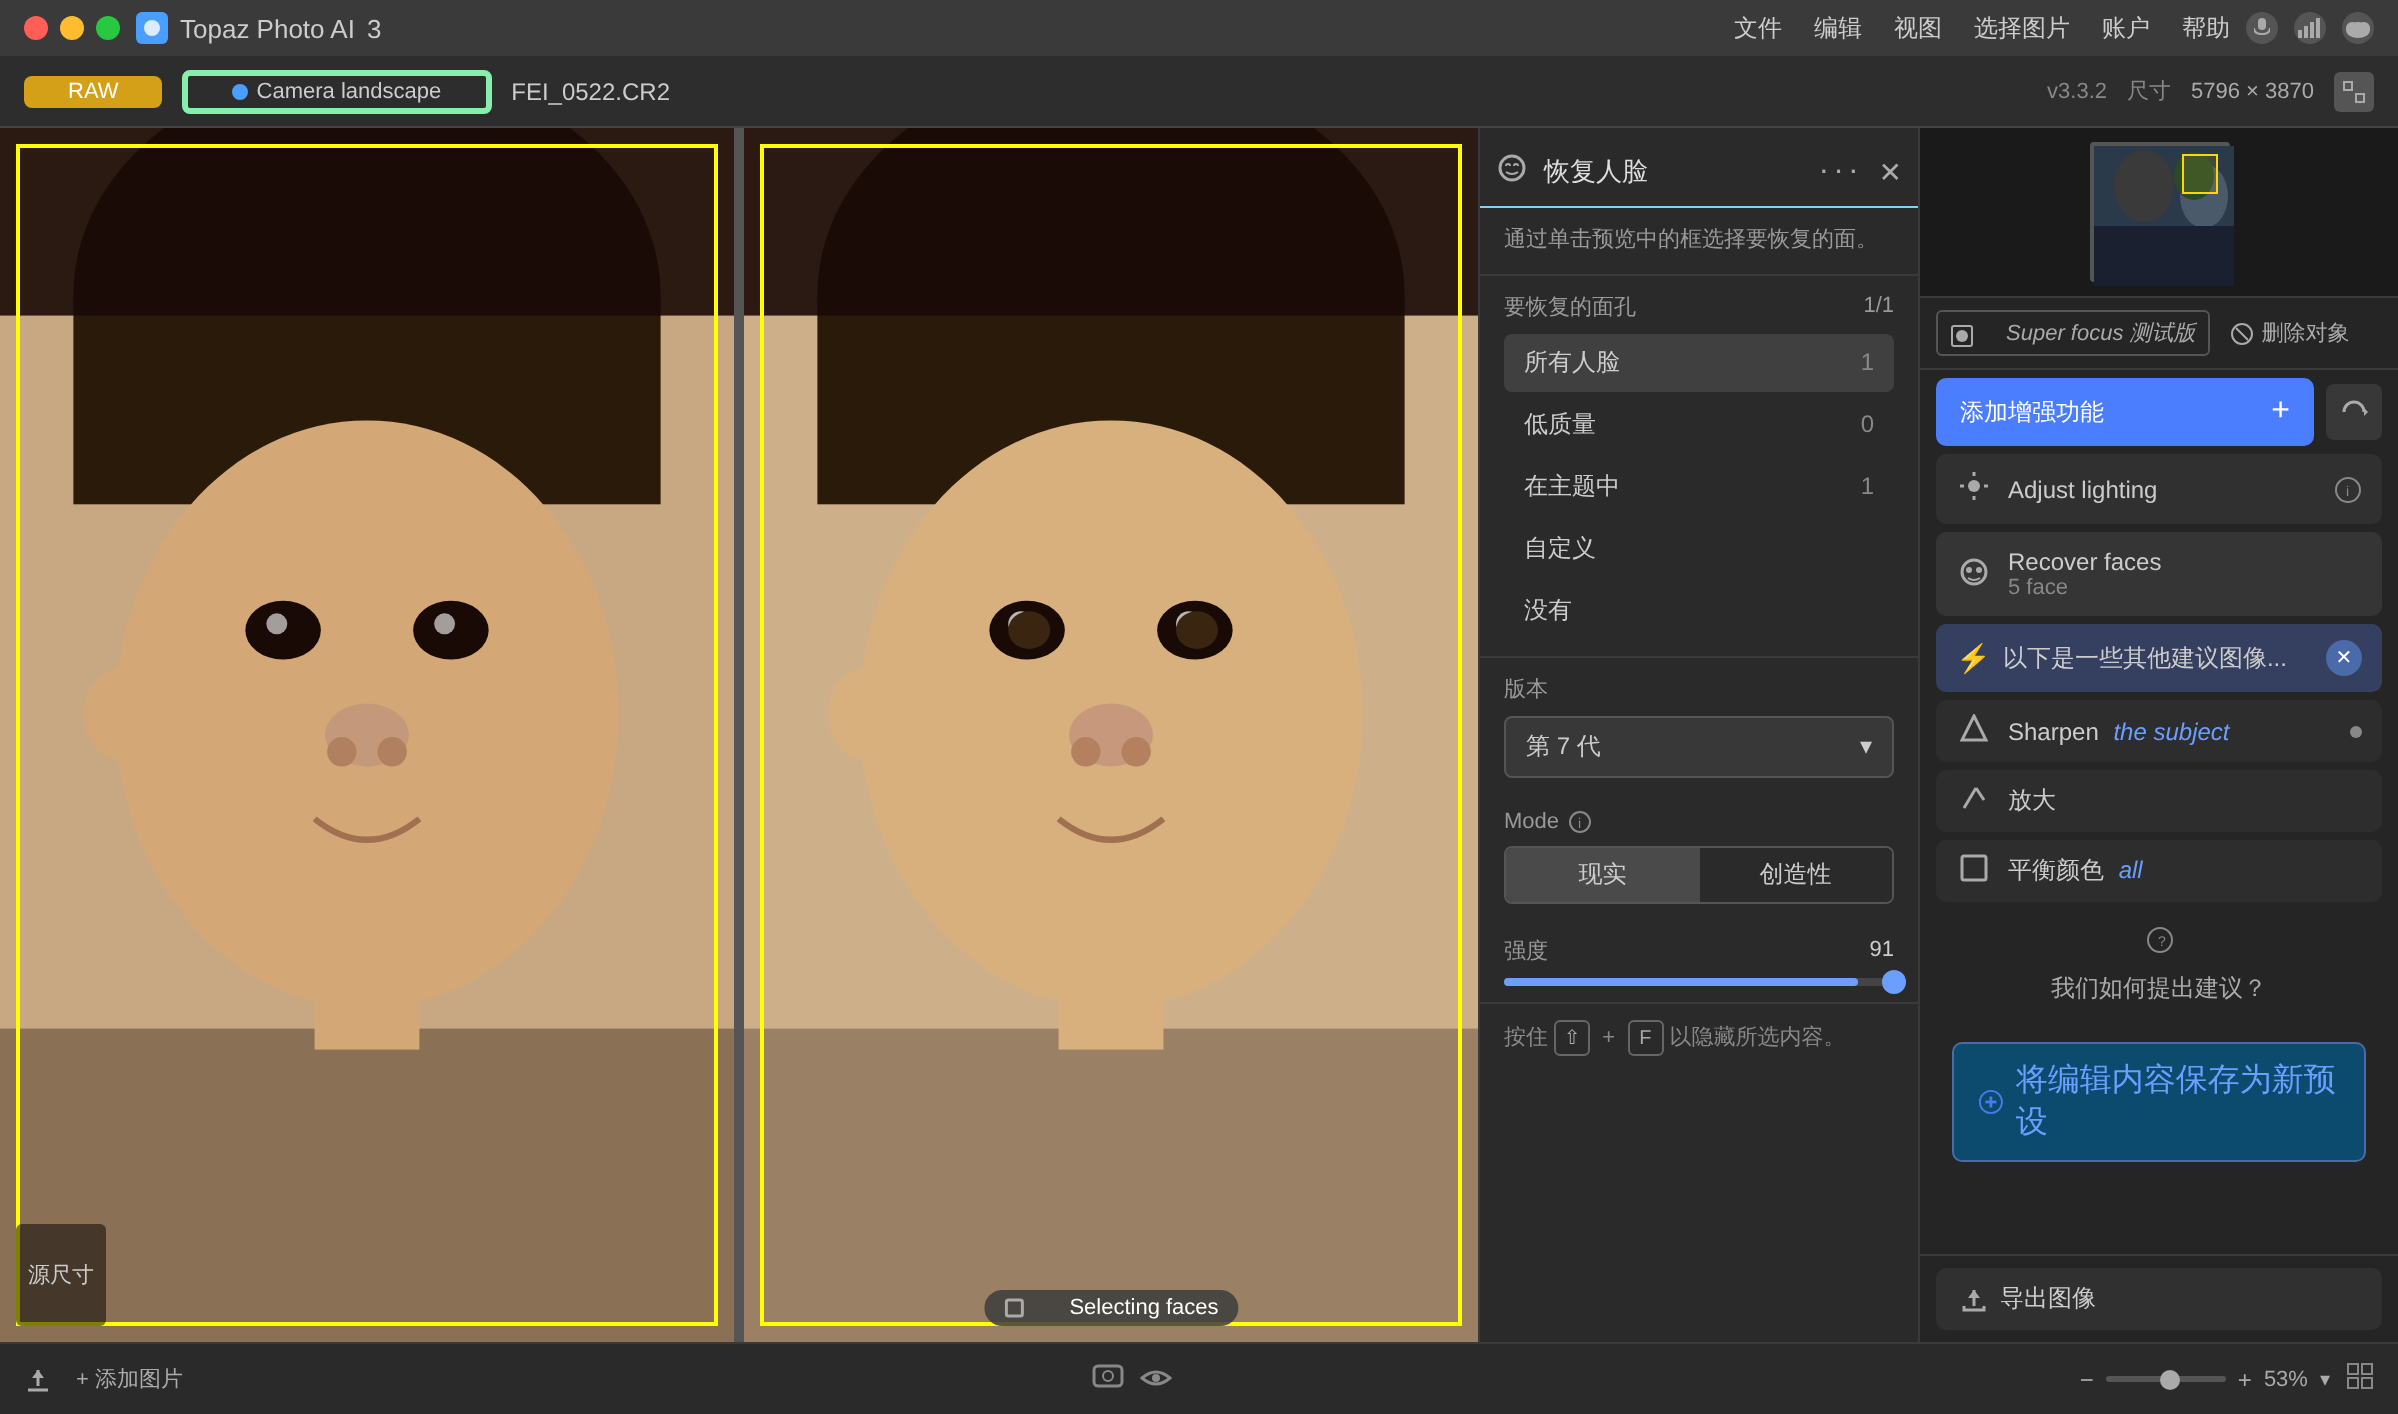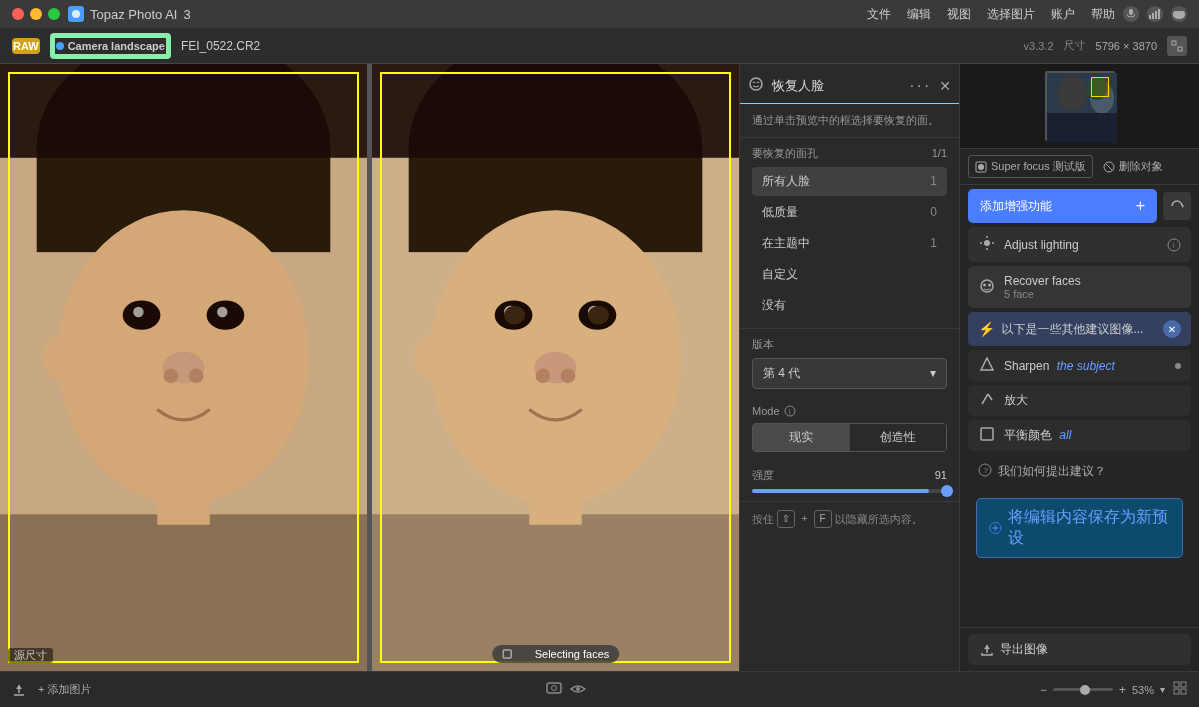--- a/index.html
+++ b/index.html
@@ -31,23 +31,23 @@
     
     .tab-bar {
       height: 36px;
       background: #2d2d2d;
       display: flex;
       align-items: center;
       padding: 0 12px;
       gap: 10px;
       border-bottom: 1px solid #444;
     }
-    .tab-tag { padding: 2px 1px; border-radius: 4px; font-size: 11px; font-weight: 700; }
+    .tab-tag { padding: 2px 22px; border-radius: 4px; font-size: 11px; font-weight: 400; }
     .tag-raw { background: #d4a017; color: #fff; }
-    .tag-camera { background: transparent; border: 5px solid #86efac; color: #ccc; display: flex; align-items: center; gap: 4px; }
+    .tag-camera { background: transparent; border: 3px solid #86efac; color: #ccc; display: flex; align-items: center; gap: 4px; }
     .tag-dot { width: 8px; height: 8px; border-radius: 50%; background: #4a9eff; }
     .tab-filename { color: #ccc; font-size: 12px; }
     .tab-bar-right { margin-left: auto; display: flex; align-items: center; gap: 10px; color: #999; font-size: 11px; }
     .version { color: #888; font-size: 11px; }
     .dimensions { font-size: 11px; color: #aaa; }
     .expand-btn { width: 20px; height: 20px; background: #555; border-radius: 3px; display: flex; align-items: center; justify-content: center; cursor: pointer; }
 
     
     .main-area {
       display: flex;
@@ -94,21 +94,21 @@
     }
 
     
     .panel-label {
       position: absolute;
       bottom: 8px;
       left: 8px;
       color: #ccc;
       font-size: 11px;
       background: rgba(0,0,0,0.5);
-      padding: 0 6px;
+      padding: 18px 6px;
       border-radius: 3px;
     }
     .panel-selecting {
       position: absolute;
       bottom: 8px;
       left: 50%;
       transform: translateX(-50%);
       color: #fff;
       font-size: 11px;
       background: rgba(60,60,60,0.85);
@@ -263,23 +263,23 @@
     }
 
     .enhance-toolbar {
       display: flex;
       align-items: center;
       padding: 6px 8px;
       gap: 4px;
       border-bottom: 1px solid #3a3a3a;
     }
     .super-focus-btn { 
-      display: flex; align-items: center; gap: 4px; 
+      display: flex; align-items: flex-end; gap: 16px; 
       color: #aaa; font-size: 11px; padding: 3px 6px; 
-      border: 1px solid #555; border-radius: 3px; cursor: pointer;
+      border: 1px solid #555; border-radius: 3px; cursor: pointer; font-style: italic;
     }
     .remove-obj-btn {
       display: flex; align-items: center; gap: 4px;
       color: #aaa; font-size: 11px; padding: 3px 6px; cursor: pointer;
     }
 
     .add-enhance-btn {
       display: flex;
       align-items: center;
       justify-content: space-between;
@@ -344,20 +344,21 @@
     .suggestion-item-text { color: #ccc; font-size: 12px; flex: 1; }
     .suggestion-italic { font-style: italic; color: #6a9eff; }
     .suggestion-item-dot { width: 6px; height: 6px; border-radius: 50%; background: #888; flex-shrink: 0; }
 
     .how-section {
       display: flex;
       align-items: center;
       padding: 8px 10px;
       gap: 6px;
       cursor: pointer;
+      flex-direction: column;
     }
     .how-icon { color: #aaa; font-size: 13px; }
     .how-text { color: #aaa; font-size: 12px; }
 
     .save-preset-btn {
       margin: 6px 8px;
       padding: 8px 12px;
       background: #0c4a6e;
       border: 1px solid #4a6aaa;
       border-radius: 5px;
@@ -626,21 +627,21 @@
         </div>
         <div class="face-list-item">
           <span>没有</span>
         </div>
       </div>
     </div>
 
     <div class="version-section">
       <div class="version-label">版本</div>
       <div class="version-select">
-        <span>第 4 代</span>
+        <span>第 7 代</span>
         <span>▾</span>
       </div>
     </div>
 
     <div class="mode-section">
       <div class="mode-label">
         <span>Mode</span>
         <svg width="12" height="12" viewBox="0 0 12 12">
             <circle cx="6" cy="6" r="5" stroke="#888" stroke-width="1" fill="none"></circle>
             <text x="5" y="9" font-size="7" fill="#888">i</text>

